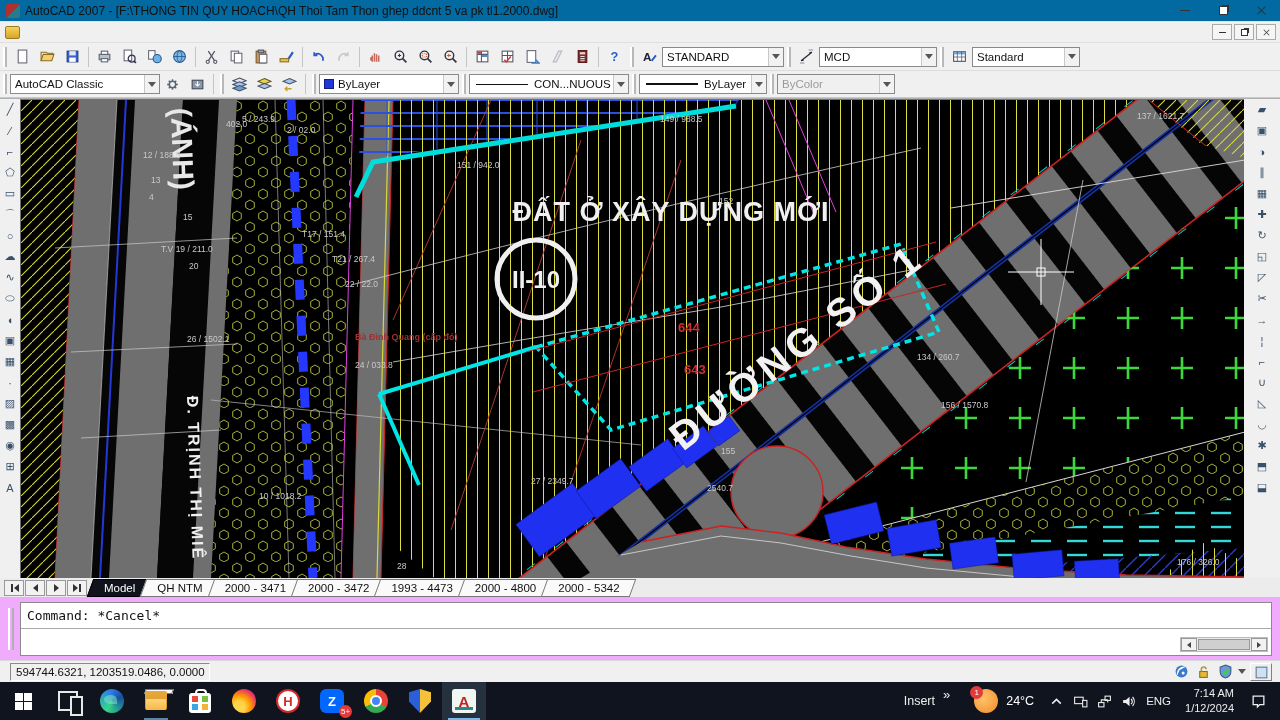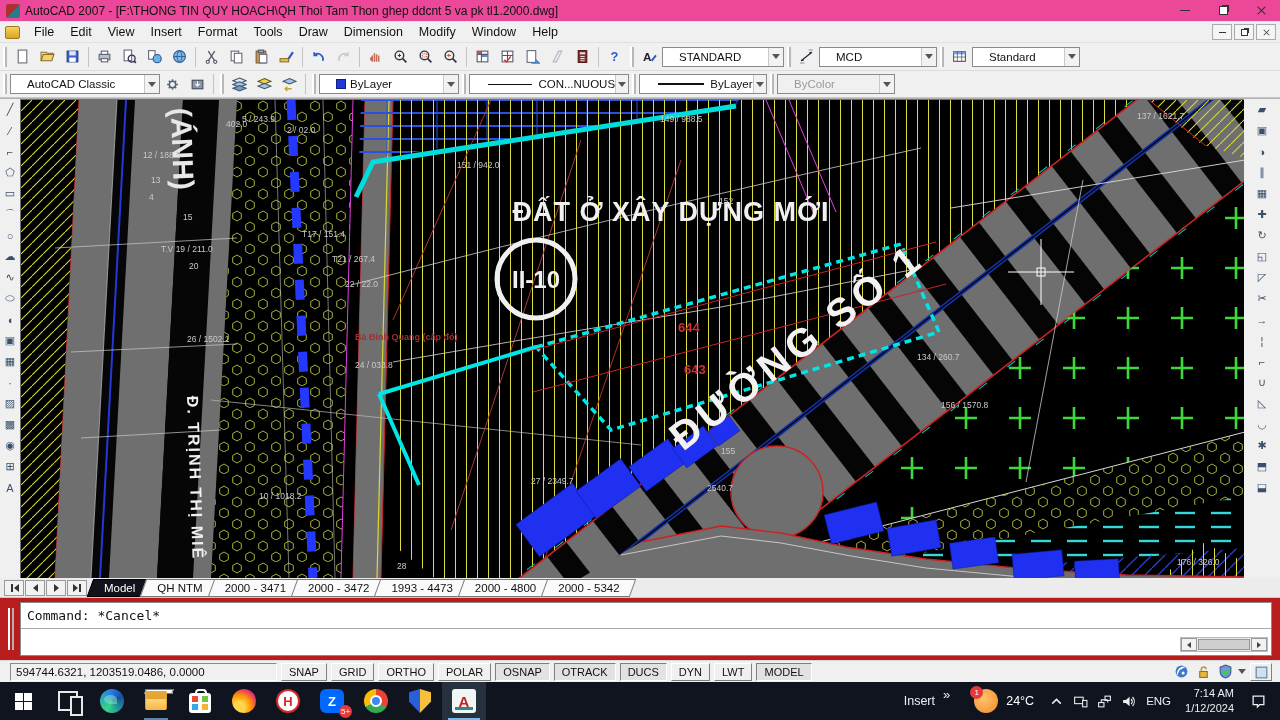--- a/index.html
+++ b/index.html
@@ -1,19 +1,19 @@
 <!DOCTYPE html>
 <html><head>
 <meta charset="utf-8">
 <style>
   *{margin:0;padding:0;box-sizing:border-box}
   html,body{width:1280px;height:720px;overflow:hidden;font-family:"Liberation Sans",sans-serif}
   .app{position:relative;width:1280px;height:720px;background:#f0f0f0}
   
-  .titlebar{position:absolute;top:0;left:0;width:1280px;height:22px;background:#ec4899;border-bottom:1px solid #e2e2e2;display:flex;align-items:center}
+  .titlebar{position:absolute;top:0;left:0;width:1280px;height:22px;background:#0369a1;border-bottom:1px solid #e2e2e2;display:flex;align-items:center}
   .titlebar .appico{width:14px;height:14px;margin:0 5px 0 6px;background:linear-gradient(135deg,#b03030 50%,#2a7a8a 50%);border-radius:2px}
   .titlebar .ttl{font-size:12px;color:#111;white-space:nowrap}
   .wctl{margin-left:auto;display:flex;height:100%}
   .wbtn{width:38px;height:100%;display:flex;align-items:center;justify-content:center}
   .g-min{width:10px;height:1px;background:#333}
   .g-max{width:9px;height:9px;border:1px solid #333;background:#fff}
   .g-max.re{box-shadow:2px -2px 0 -1px #333}
   .g-x{position:relative;width:11px;height:11px}
   .g-x::before,.g-x::after{content:'';position:absolute;left:5px;top:0;width:1px;height:11px;background:#333}
   .g-x::before{transform:rotate(45deg)}.g-x::after{transform:rotate(-45deg)}
@@ -26,21 +26,21 @@
   .docbtn .g-min{width:7px}.docbtn .g-max{width:7px;height:7px}
   .docbtn .g-x{transform:scale(.7)}
   
   .tb{position:absolute;left:0;width:1280px;background:#f0f0f0;display:flex;align-items:center}
   .tb1{top:43px;height:28px;border-bottom:1px solid #dcdcdc}
   .tb2{top:71px;height:27px;border-bottom:1px solid #c8c8c8}
   .grip{width:4px;height:20px;margin:0 3px;border-left:2px solid #fff;border-right:2px solid #b8b8b8}
   .tbtn{width:23px;height:23px;margin:0 1px;display:flex;align-items:center;justify-content:center;border:1px solid transparent;border-radius:2px}
   .tbtn.dis{opacity:.45}
   .sep{width:1px;height:20px;background:#c4c4c4;margin:0 3px}
-  .dd{height:20px;background:#fff;border:1px solid #8a8a8a;display:flex;align-items:center;font-size:11.5px;color:#111;padding-left:16px;position:relative}
+  .dd{height:20px;background:#fff;border:1px solid #8a8a8a;display:flex;align-items:center;font-size:11.5px;color:#111;padding-left:4px;position:relative}
   .dd .arr{margin-left:auto;width:15px;height:100%;display:flex;align-items:center;justify-content:center;background:#f2f2f2;border-left:1px solid #c8c8c8}
   .tri-d{width:0;height:0;border-left:4px solid transparent;border-right:4px solid transparent;border-top:5px solid #555}
   .dd.disabled{background:#f0f0f0;color:#9a9a9a}
   .chip{width:10px;height:10px;background:#2038d8;border:1px solid #102080;margin-right:4px}
   .lsamp{width:52px;height:1px;background:#111;margin:0 6px 0 2px}
   .lsamp.thick{height:2px}
   .ddico{display:flex;align-items:center;gap:1px;margin-right:3px}
   
   .drawwrap{position:absolute;top:98px;left:0;width:1280px;height:480px;background:#f0f0f0;border-top:1px solid #b0b0b0}
   .palette{position:absolute;top:0;height:480px;background:#f0f0f0;display:flex;flex-direction:column;align-items:center}
@@ -54,33 +54,33 @@
   .tnavb{width:20px;height:16px;border:1px solid #999;background:#f2f2f2;display:flex;align-items:center;justify-content:center;margin-right:1px}
   .tnavb i{width:0;height:0;border-top:4px solid transparent;border-bottom:4px solid transparent}
   .tnavb .l{border-right:5px solid #333}.tnavb .r{border-left:5px solid #333}
   .tnavb .bar{width:2px;height:8px;background:#333;margin:0 1px}
   .tab{position:relative;height:18px;padding:0 14px;display:flex;align-items:center;font-size:11.5px;color:#111;margin-right:-6px}
   .tab::before{content:'';position:absolute;inset:0;background:#fafafa;border:1px solid #777;transform:skewX(-20deg);z-index:0}
   .tab span{position:relative;z-index:1}
   .tab.active{color:#fff}
   .tab.active::before{background:#10131c;border-color:#000}
   
-  .cmdwin{position:absolute;top:598px;left:0;width:1280px;height:62px;background:#b91c1c;padding:4px 6px 4px 6px}
+  .cmdwin{position:absolute;top:598px;left:0;width:1280px;height:62px;background:#f0abfc;padding:4px 6px 4px 6px}
   .cmd-grip{position:absolute;left:8px;top:10px;width:6px;height:42px;border-left:2px solid #fff;border-right:2px solid #b0b0b0}
   .cmd-box{position:absolute;left:20px;top:4px;width:1252px;height:54px;background:#fff;border:1px solid #8a8a8a}
   .cmd-line{height:26px;display:flex;align-items:center;padding-left:6px;font-family:"DejaVu Sans Mono",monospace;font-size:13px;color:#111}
   .cmd-line.first{border-bottom:1px solid #aaa}
   .cmd-hscroll{position:absolute;right:3px;bottom:3px;width:88px;height:15px;display:flex;background:#e8e8e8;border:1px solid #bbb}
   .hsb{width:16px;height:100%;background:#f2f2f2;border:1px solid #999;display:flex;align-items:center;justify-content:center}
   .hsb i{width:0;height:0;border-top:3px solid transparent;border-bottom:3px solid transparent}
   .hsb .l{border-right:4px solid #444}.hsb .r{border-left:4px solid #444}
   .hthumb{flex:1;background:#cfcfcf;border:1px solid #999;margin:1px}
   
   .statusbar{position:absolute;top:660px;left:0;width:1280px;height:22px;background:#f0f0f0;display:flex;align-items:center;border-top:1px solid #d8d8d8}
-  .coords{width:267px;height:18px;margin-left:10px;border:1px solid;border-color:#8a8a8a #fff #fff #8a8a8a;font-size:11.5px;color:#111;display:flex;align-items:center;padding-left:5px;background:#f0f0f0}
+  .coords{width:200px;height:18px;margin-left:10px;border:1px solid;border-color:#8a8a8a #fff #fff #8a8a8a;font-size:11.5px;color:#111;display:flex;align-items:center;padding-left:5px;background:#f0f0f0}
   .sbtn{height:18px;padding:0 7px;margin-left:4px;font-size:11px;color:#111;display:flex;align-items:center;border:1px solid;border-color:#fff #808080 #808080 #fff;background:#f0f0f0}
   .sbtn.pressed{border-color:#808080 #fff #fff #808080;background:#e2e2e2}
   .straytools{margin-left:auto;display:flex;align-items:center;gap:4px;margin-right:8px}
   .sico{width:18px;height:18px;display:flex;align-items:center;justify-content:center}
   .cleanbtn{width:22px;height:18px;border:1px solid;border-color:#fff #808080 #808080 #fff;display:flex;align-items:center;justify-content:center}
   
   .taskbar{position:absolute;top:682px;left:0;width:1280px;height:38px;background:#10141f;display:flex;align-items:center}
   .startbtn{width:46px;height:38px;display:flex;align-items:center;justify-content:center}
   .winlogo{display:grid;grid-template-columns:8px 8px;grid-template-rows:8px 8px;gap:1px}
   .winlogo i{background:#fff}
@@ -142,33 +142,20 @@
           <span class="g-max re"></span>
         </div>
       <div class="wbtn">
           <span class="g-x"></span>
         </div>
     </div>
   </div>
 
   <div class="menubar">
     <div class="mico"></div>
-    <div id="menu-items" style="display:flex">
-        <span class="mitem">File</span>
-        <span class="mitem">Edit</span>
-        <span class="mitem">View</span>
-        <span class="mitem">Insert</span>
-        <span class="mitem">Format</span>
-        <span class="mitem">Tools</span>
-        <span class="mitem">Draw</span>
-        <span class="mitem">Dimension</span>
-        <span class="mitem">Modify</span>
-        <span class="mitem">Window</span>
-        <span class="mitem">Help</span>
-      </div>
     <div class="docctl">
       <div class="docbtn">
           <span class="g-min"></span>
         </div>
       <div class="docbtn">
           <span class="g-max re"></span>
         </div>
       <div class="docbtn">
           <span class="g-x"></span>
         </div>
@@ -705,32 +692,20 @@
         <div class="hthumb"></div>
         <div class="hsb">
             <i class="r"></i>
           </div>
       </div>
     </div>
   </div>
 
   <div class="statusbar">
     <div class="coords">594744.6321, 1203519.0486, 0.0000</div>
-    <div id="status-toggles" style="display:flex">
-        <div class="sbtn">SNAP</div>
-        <div class="sbtn">GRID</div>
-        <div class="sbtn">ORTHO</div>
-        <div class="sbtn">POLAR</div>
-        <div class="sbtn pressed">OSNAP</div>
-        <div class="sbtn pressed">OTRACK</div>
-        <div class="sbtn pressed">DUCS</div>
-        <div class="sbtn">DYN</div>
-        <div class="sbtn">LWT</div>
-        <div class="sbtn pressed">MODEL</div>
-      </div>
     <div class="straytools">
       <span class="sico">
           <svg viewBox="0 0 14 14" width="15" height="15">
             <circle cx="7" cy="7" r="5.5" fill="#3a7ac8"></circle>
             <path d="M4 8 A4 4 0 0 1 8 4 M3 10 A6.5 6.5 0 0 1 10 3" stroke="#fff" fill="none" stroke-width="1.1"></path>
             <circle cx="8.5" cy="8.5" r="1.4" fill="#fff"></circle>
           </svg>
         </span>
       <span class="sico">
           <svg viewBox="0 0 14 14" width="15" height="15">

